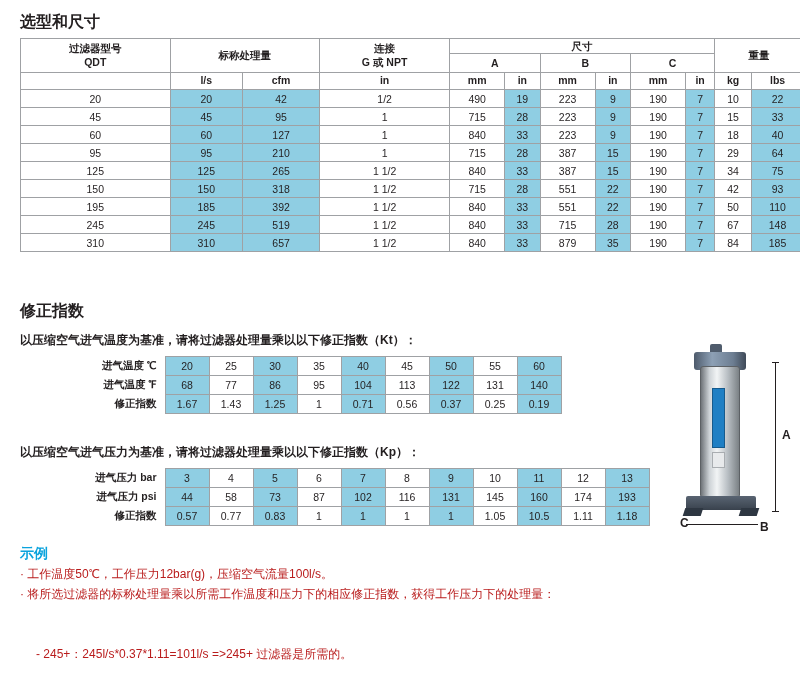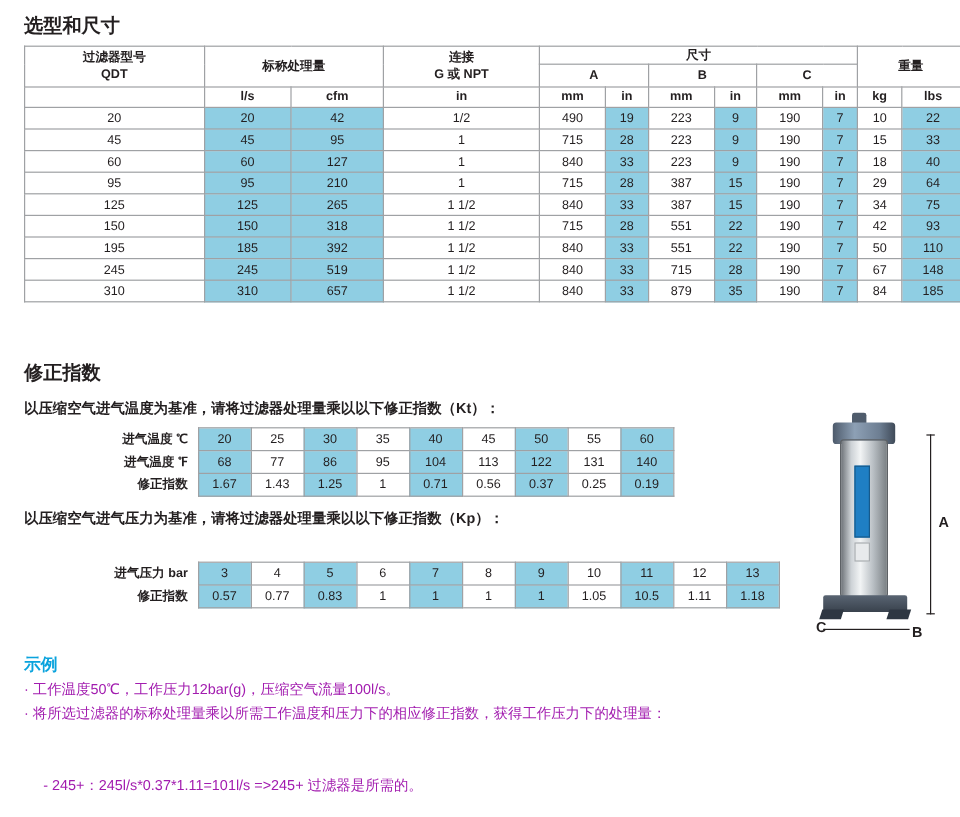--- a/index.html
+++ b/index.html
@@ -60,21 +60,21 @@
   
   #title-correction { position: absolute; left: 8px; top: 301px; }
   .lead {
     position: absolute;
     left: 8px;
     font-size: 12px;
     color: #231f20;
     font-weight: bold;
   }
   #lead-temp { top: 332px; }
-  #lead-press { top: 424px; }
+  #lead-press { top: 444px; }
 
   table.corr {
     position: absolute;
     left: 8px;
     border-collapse: collapse;
     font-size: 10.5px;
   }
   table.corr td {
     border: 1px solid #9fa1a4;
     text-align: center;
@@ -99,21 +99,21 @@
     left: 8px;
     top: 545px;
     font-size: 14px;
     font-weight: bold;
     color: #0aa3dd;
   }
   .ex-line {
     position: absolute;
     left: 8px;
     font-size: 12px;
-    color: #a21caf;
+    color: #b91c1c;
     white-space: nowrap;
   }
   #ex1 { top: 566px; }
   #ex2 { top: 586px; }
   #ex3 { top: 606px; left: 24px; }
   #ex4 { top: 626px; left: 24px; }
   #ex5 { top: 646px; left: 24px; }
 
   
   .product {
@@ -471,20 +471,34 @@
           <td>6</td>
           <td class="hl">7</td>
           <td>8</td>
           <td class="hl">9</td>
           <td>10</td>
           <td class="hl">11</td>
           <td>12</td>
           <td class="hl">13</td>
         </tr>
         <tr>
+          <td class="rowlab">进气压力 psi</td>
+          <td class="hl">44</td>
+          <td>58</td>
+          <td class="hl">73</td>
+          <td>87</td>
+          <td class="hl">102</td>
+          <td>116</td>
+          <td class="hl">131</td>
+          <td>145</td>
+          <td class="hl">160</td>
+          <td>174</td>
+          <td class="hl">193</td>
+        </tr>
+        <tr>
           <td class="rowlab">修正指数</td>
           <td class="hl">0.57</td>
           <td>0.77</td>
           <td class="hl">0.83</td>
           <td>1</td>
           <td class="hl">1</td>
           <td>1</td>
           <td class="hl">1</td>
           <td>1.05</td>
           <td class="hl">10.5</td>

